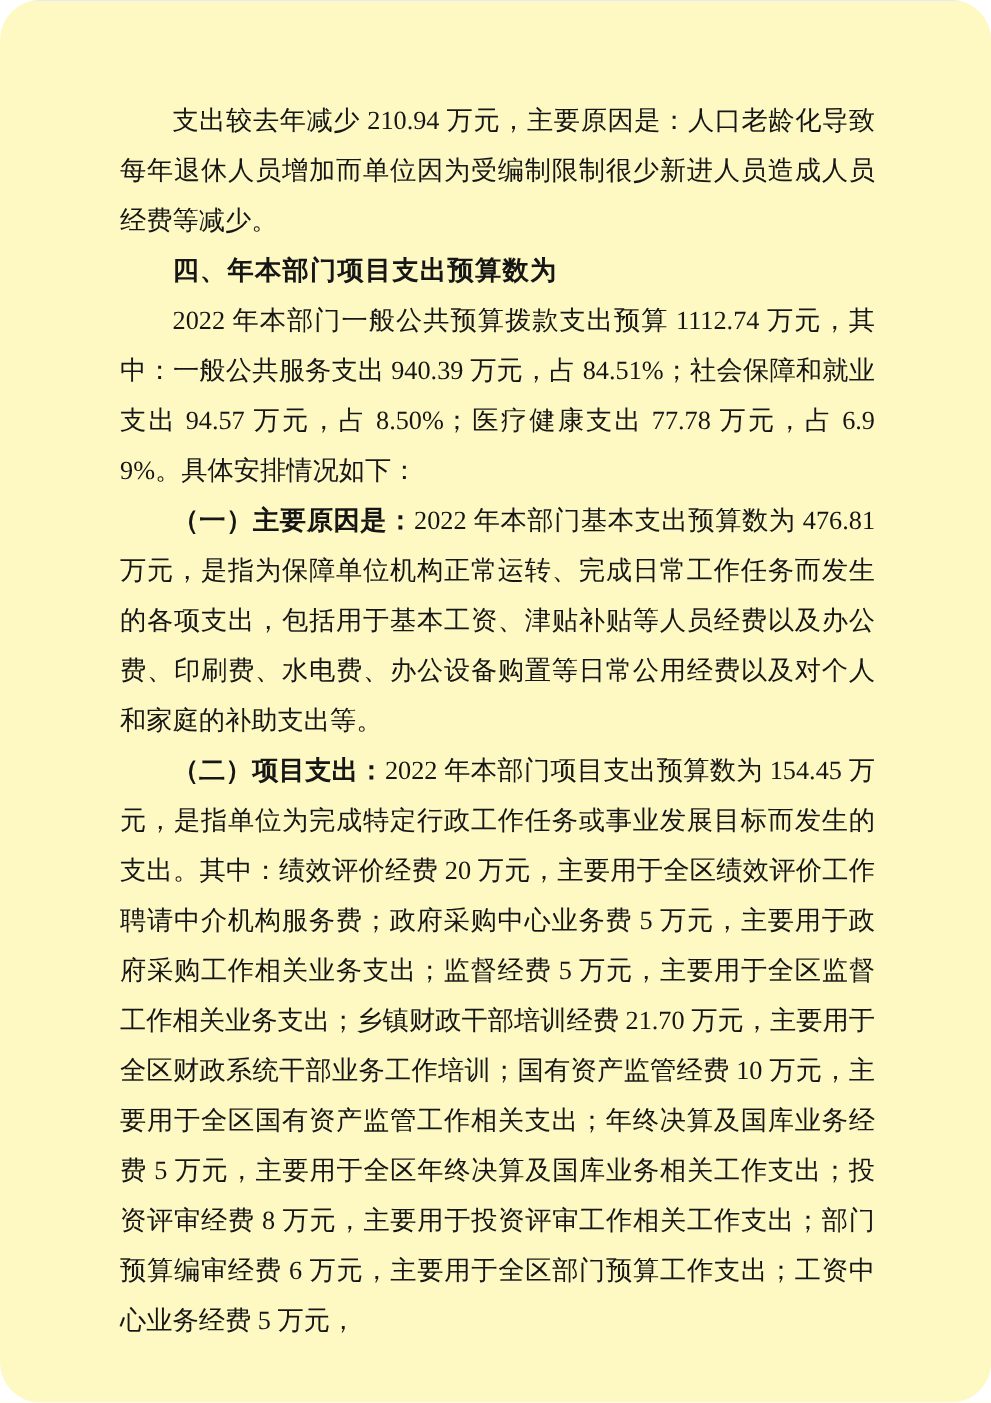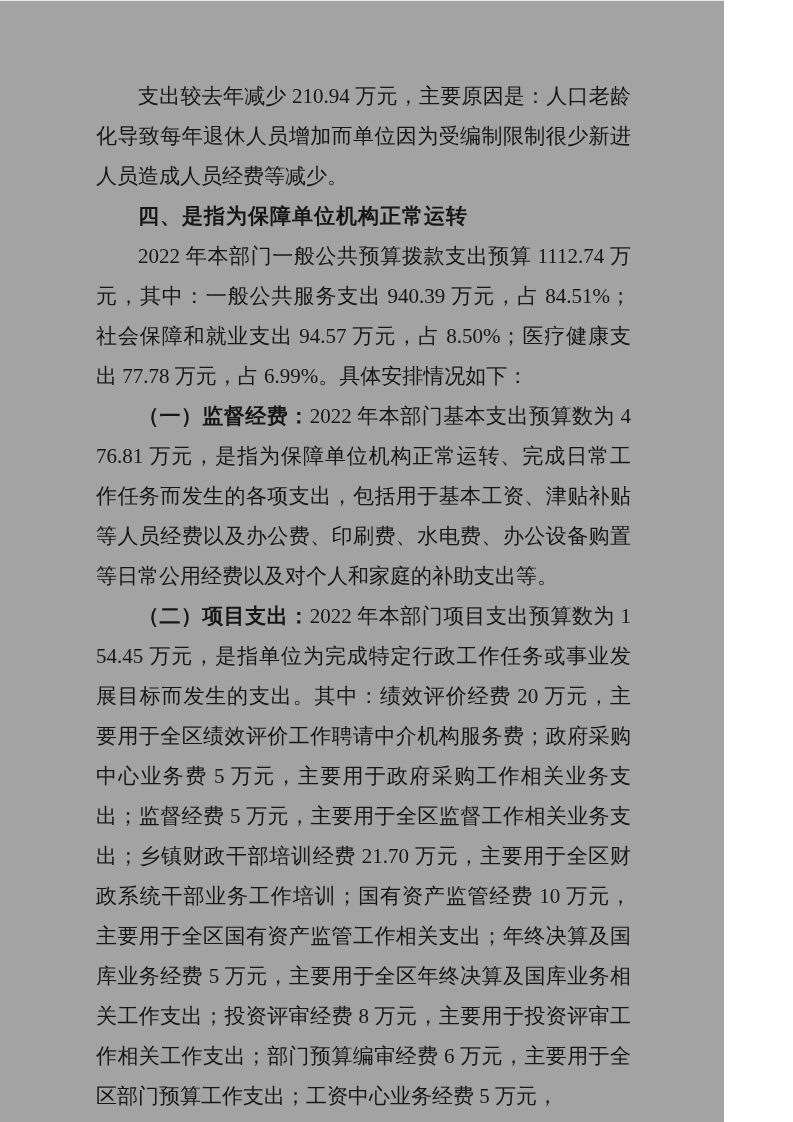--- a/index.html
+++ b/index.html
@@ -2,30 +2,31 @@
 <html><head>
 <meta charset="utf-8">
 <style>
   html, body {
     margin: 0;
     padding: 0;
     background: #ffffff;
   }
   .page {
     position: relative;
-    width: 724px;
+    width: 793px;
     height: 1122px;
     box-sizing: border-box;
-    background: #a3a3a3;
+    background: #fef9c3;
     padding: 76px 93px 0 96px;
     font-family: "Liberation Serif", "DejaVu Serif", serif;
     font-size: 21px;
     line-height: 40px;
     color: #161616;
     overflow: hidden;
+    border-radius: 32px;
   }
   .page-edge {
     position: absolute;
     top: 0;
     left: 0;
     width: 100%;
     height: 1px;
     background: #e9e9e9;
   }
   p.para {
@@ -46,20 +47,20 @@
   }
 </style>
 </head>
 <body>
 
 <div class="page">
   <div class="page-edge"></div>
 
   <p class="para">支出较去年减少 210.94 万元，主要原因是：人口老龄化导致每年退休人员增加而单位因为受编制限制很少新进人员造成人员经费等减少。</p>
 
-  <p class="heading">四、是指为保障单位机构正常运转</p>
+  <p class="heading">四、年本部门项目支出预算数为</p>
 
   <p class="para">2022 年本部门一般公共预算拨款支出预算 1112.74 万元，其中：一般公共服务支出 940.39 万元，占 84.51%；社会保障和就业支出 94.57 万元，占 8.50%；医疗健康支出 77.78 万元，占 6.99%。具体安排情况如下：</p>
 
-  <p class="para"><span class="lead">（一）监督经费：</span><span>2022 年本部门基本支出预算数为 476.81 万元，是指为保障单位机构正常运转、完成日常工作任务而发生的各项支出，包括用于基本工资、津贴补贴等人员经费以及办公费、印刷费、水电费、办公设备购置等日常公用经费以及对个人和家庭的补助支出等。</span></p>
+  <p class="para"><span class="lead">（一）主要原因是：</span><span>2022 年本部门基本支出预算数为 476.81 万元，是指为保障单位机构正常运转、完成日常工作任务而发生的各项支出，包括用于基本工资、津贴补贴等人员经费以及办公费、印刷费、水电费、办公设备购置等日常公用经费以及对个人和家庭的补助支出等。</span></p>
 
   <p class="para"><span class="lead">（二）项目支出：</span><span>2022 年本部门项目支出预算数为 154.45 万元，是指单位为完成特定行政工作任务或事业发展目标而发生的支出。其中：绩效评价经费 20 万元，主要用于全区绩效评价工作聘请中介机构服务费；政府采购中心业务费 5 万元，主要用于政府采购工作相关业务支出；监督经费 5 万元，主要用于全区监督工作相关业务支出；乡镇财政干部培训经费 21.70 万元，主要用于全区财政系统干部业务工作培训；国有资产监管经费 10 万元，主要用于全区国有资产监管工作相关支出；年终决算及国库业务经费 5 万元，主要用于全区年终决算及国库业务相关工作支出；投资评审经费 8 万元，主要用于投资评审工作相关工作支出；部门预算编审经费 6 万元，主要用于全区部门预算工作支出；工资中心业务经费 5 万元，</span></p>
 </div>
 
 </body></html>

